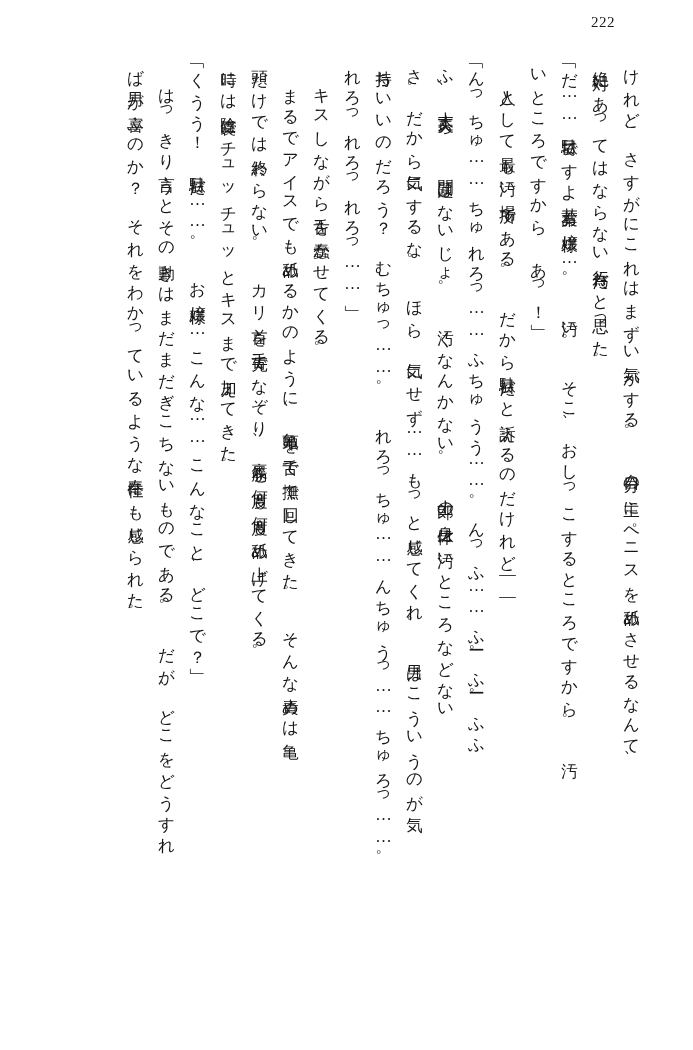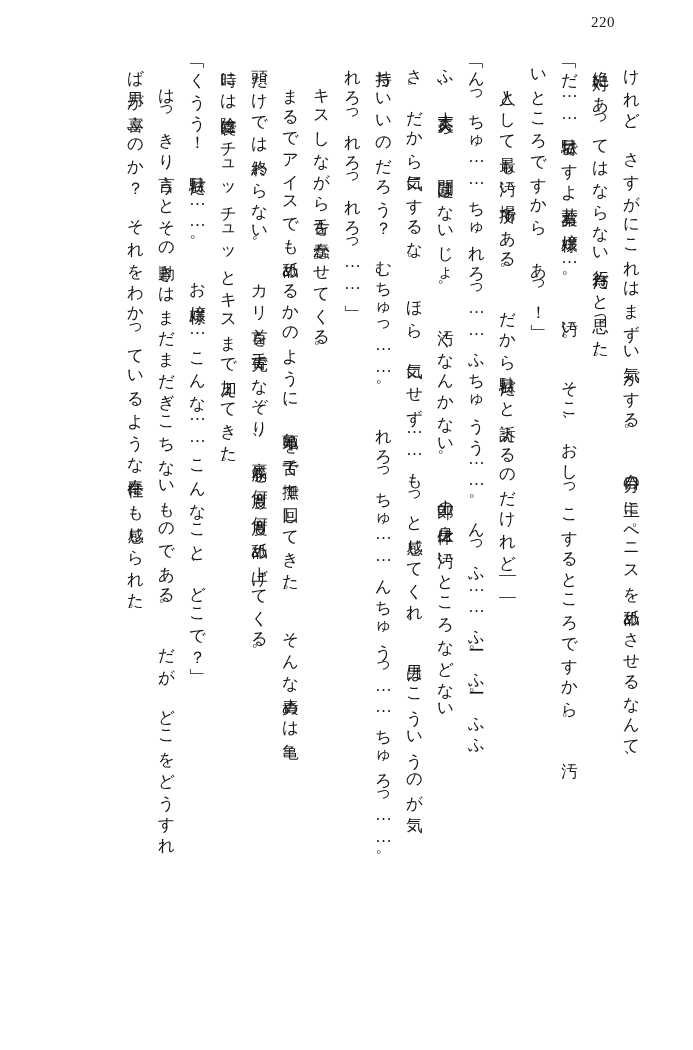--- a/index.html
+++ b/index.html
@@ -50,21 +50,21 @@
     word-break: break-all;
     font-family: "Liberation Serif", "DejaVu Serif", serif;
     color: #171717;
   }
 </style>
 </head>
 <body>
 
 <div class="page">
 
-  <div class="page-number">220</div>
+  <div class="page-number">222</div>
 
   <div class="body-text">
     <div class="vcol">けれど、さすがにこれはまずい気がする。　自分の主にペニスを舐めさせるなんて、</div>
     <div class="vcol">絶対にあってはならない行為だと思った。</div>
     <div class="vcol">「だ……駄目ですよ若葉お嬢様……。　汚い。　そこ、おしっこするところですから。　汚</div>
     <div class="vcol">いところですから あっ！」</div>
     <div class="vcol">　人として最も汚い場所である。　だから駄目だと訴えるのだけれど——</div>
     <div class="vcol">「んっちゅ……ちゅれろっ……ふちゅうう……。んっふ……ふー。ふー。ふふ</div>
     <div class="vcol">ふ、大丈夫ら。　問題はないじょ。　汚くなんかない。　士郎の身体に汚いところなどない</div>
     <div class="vcol">さ。だから気にするな。　ほら、気にせず……もっと感じてくれ。　男はこういうのが気</div>

